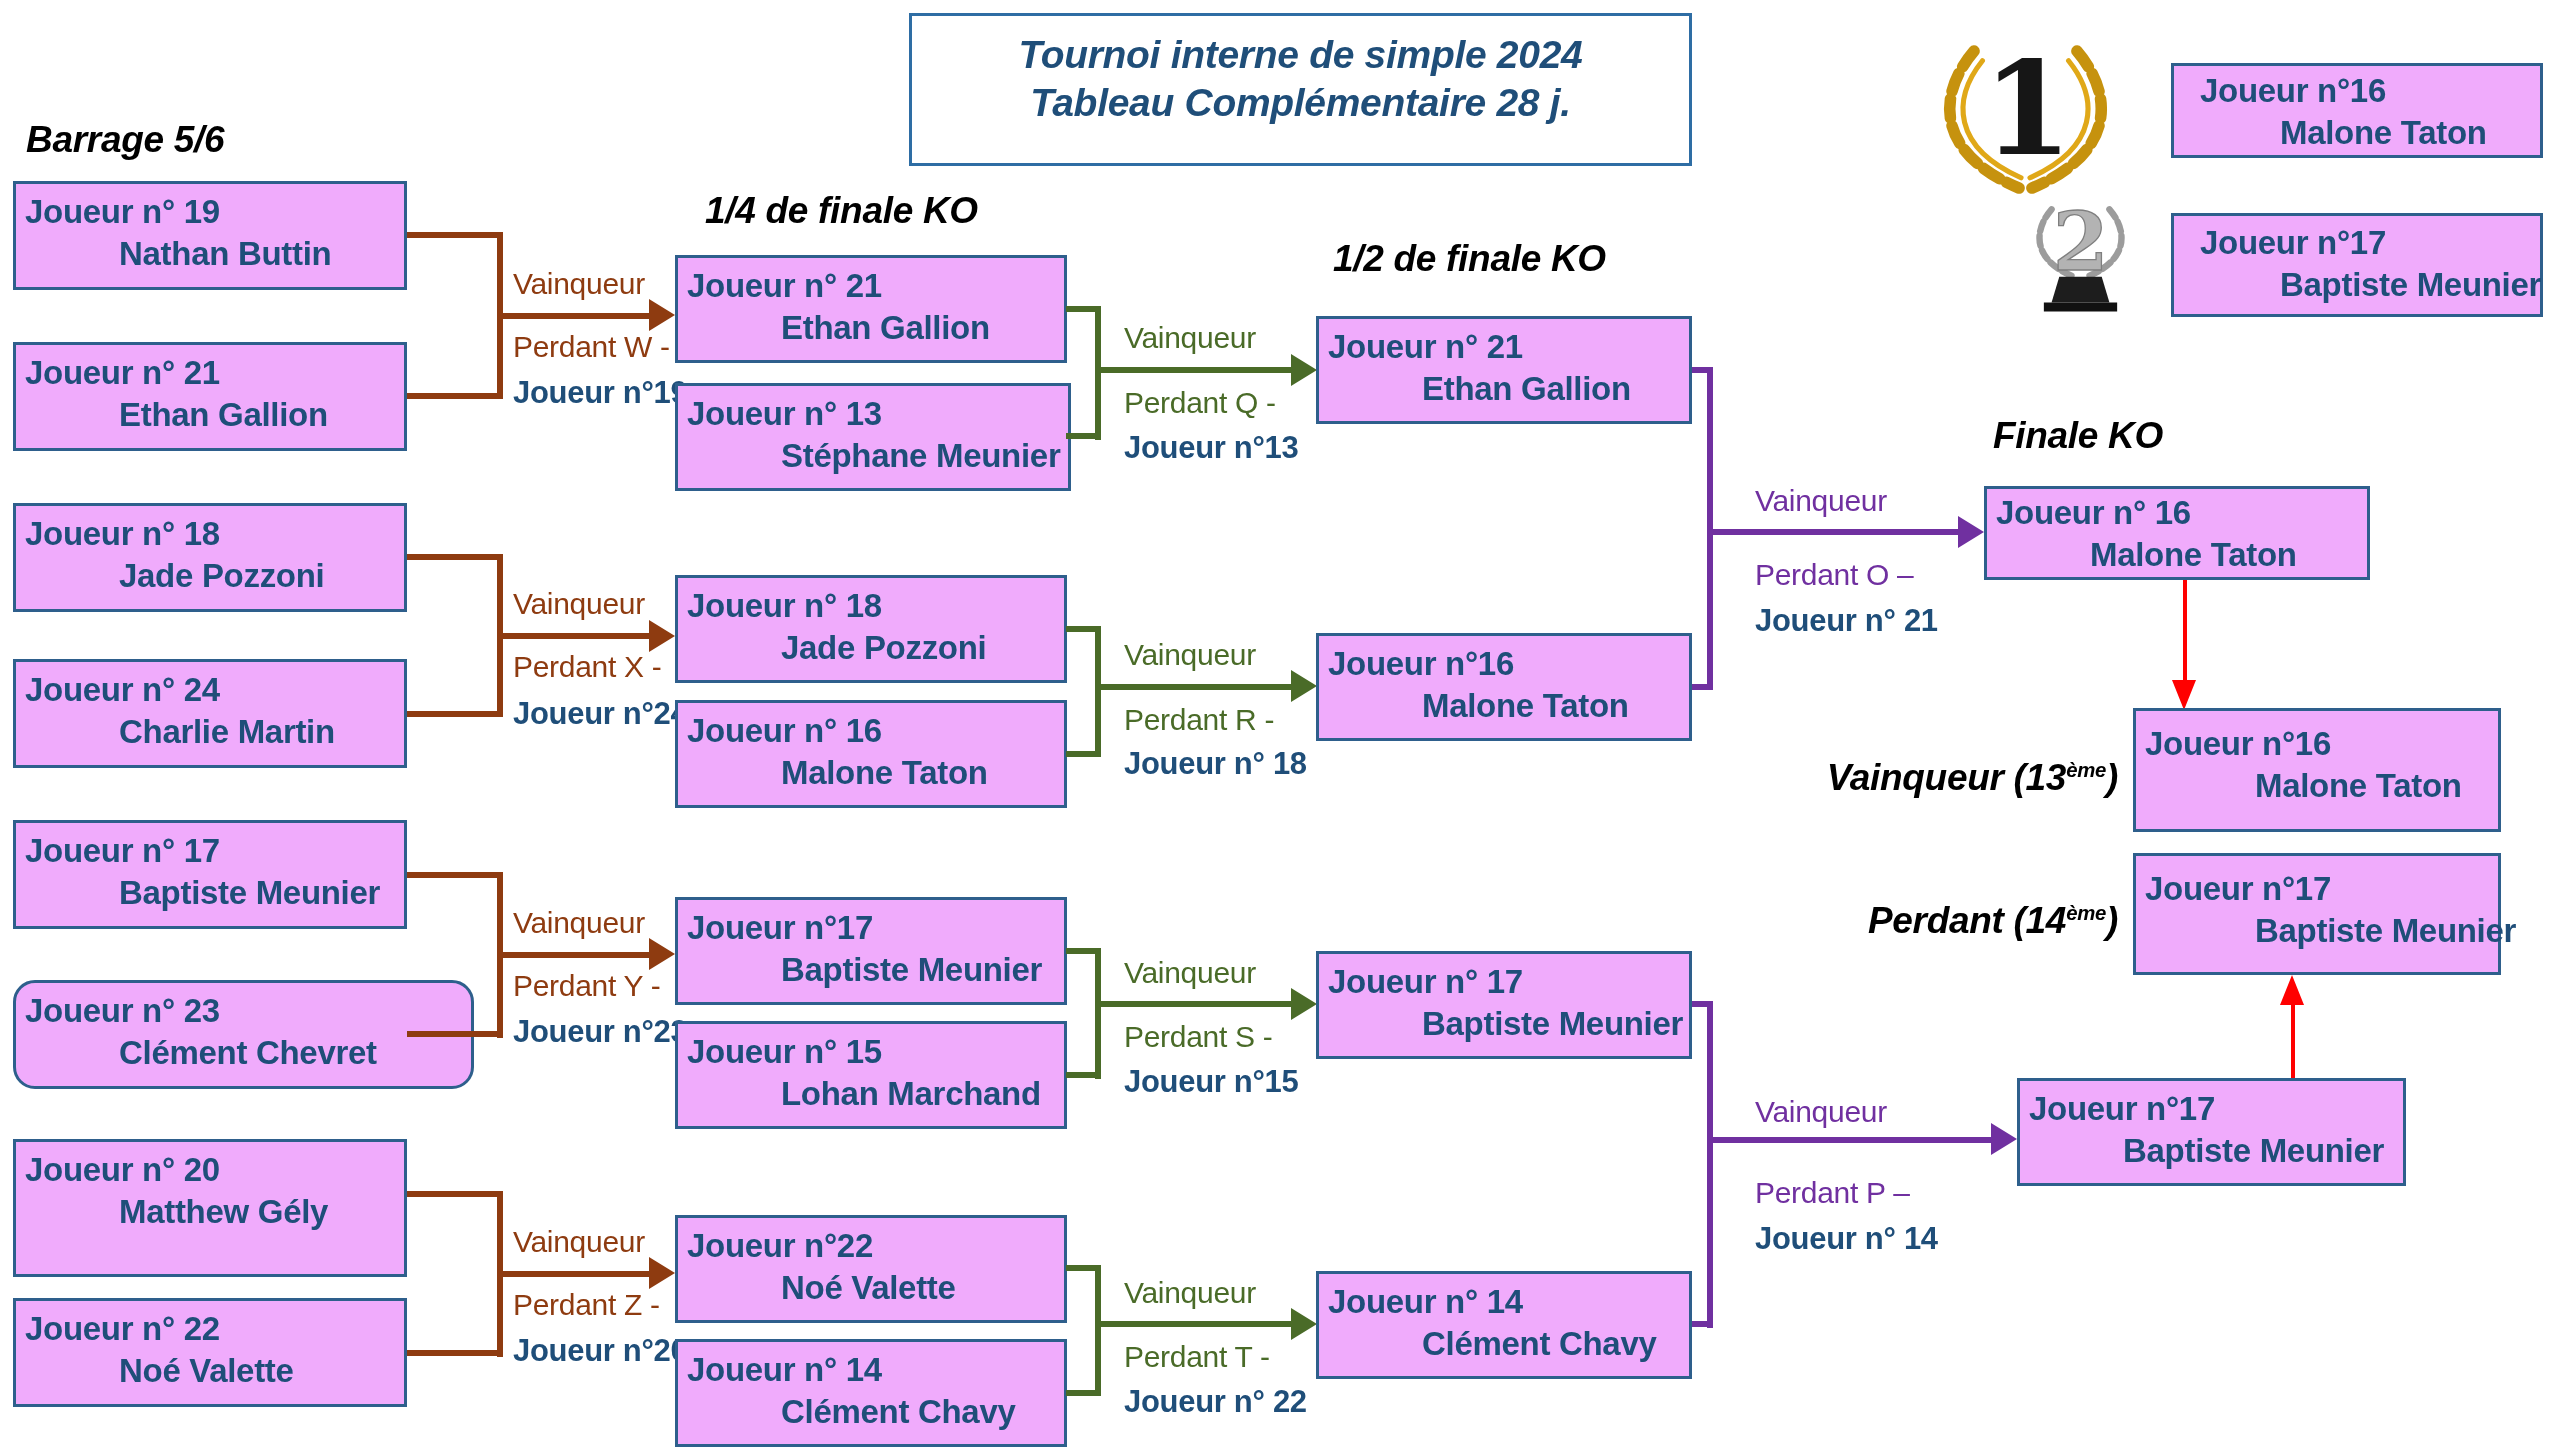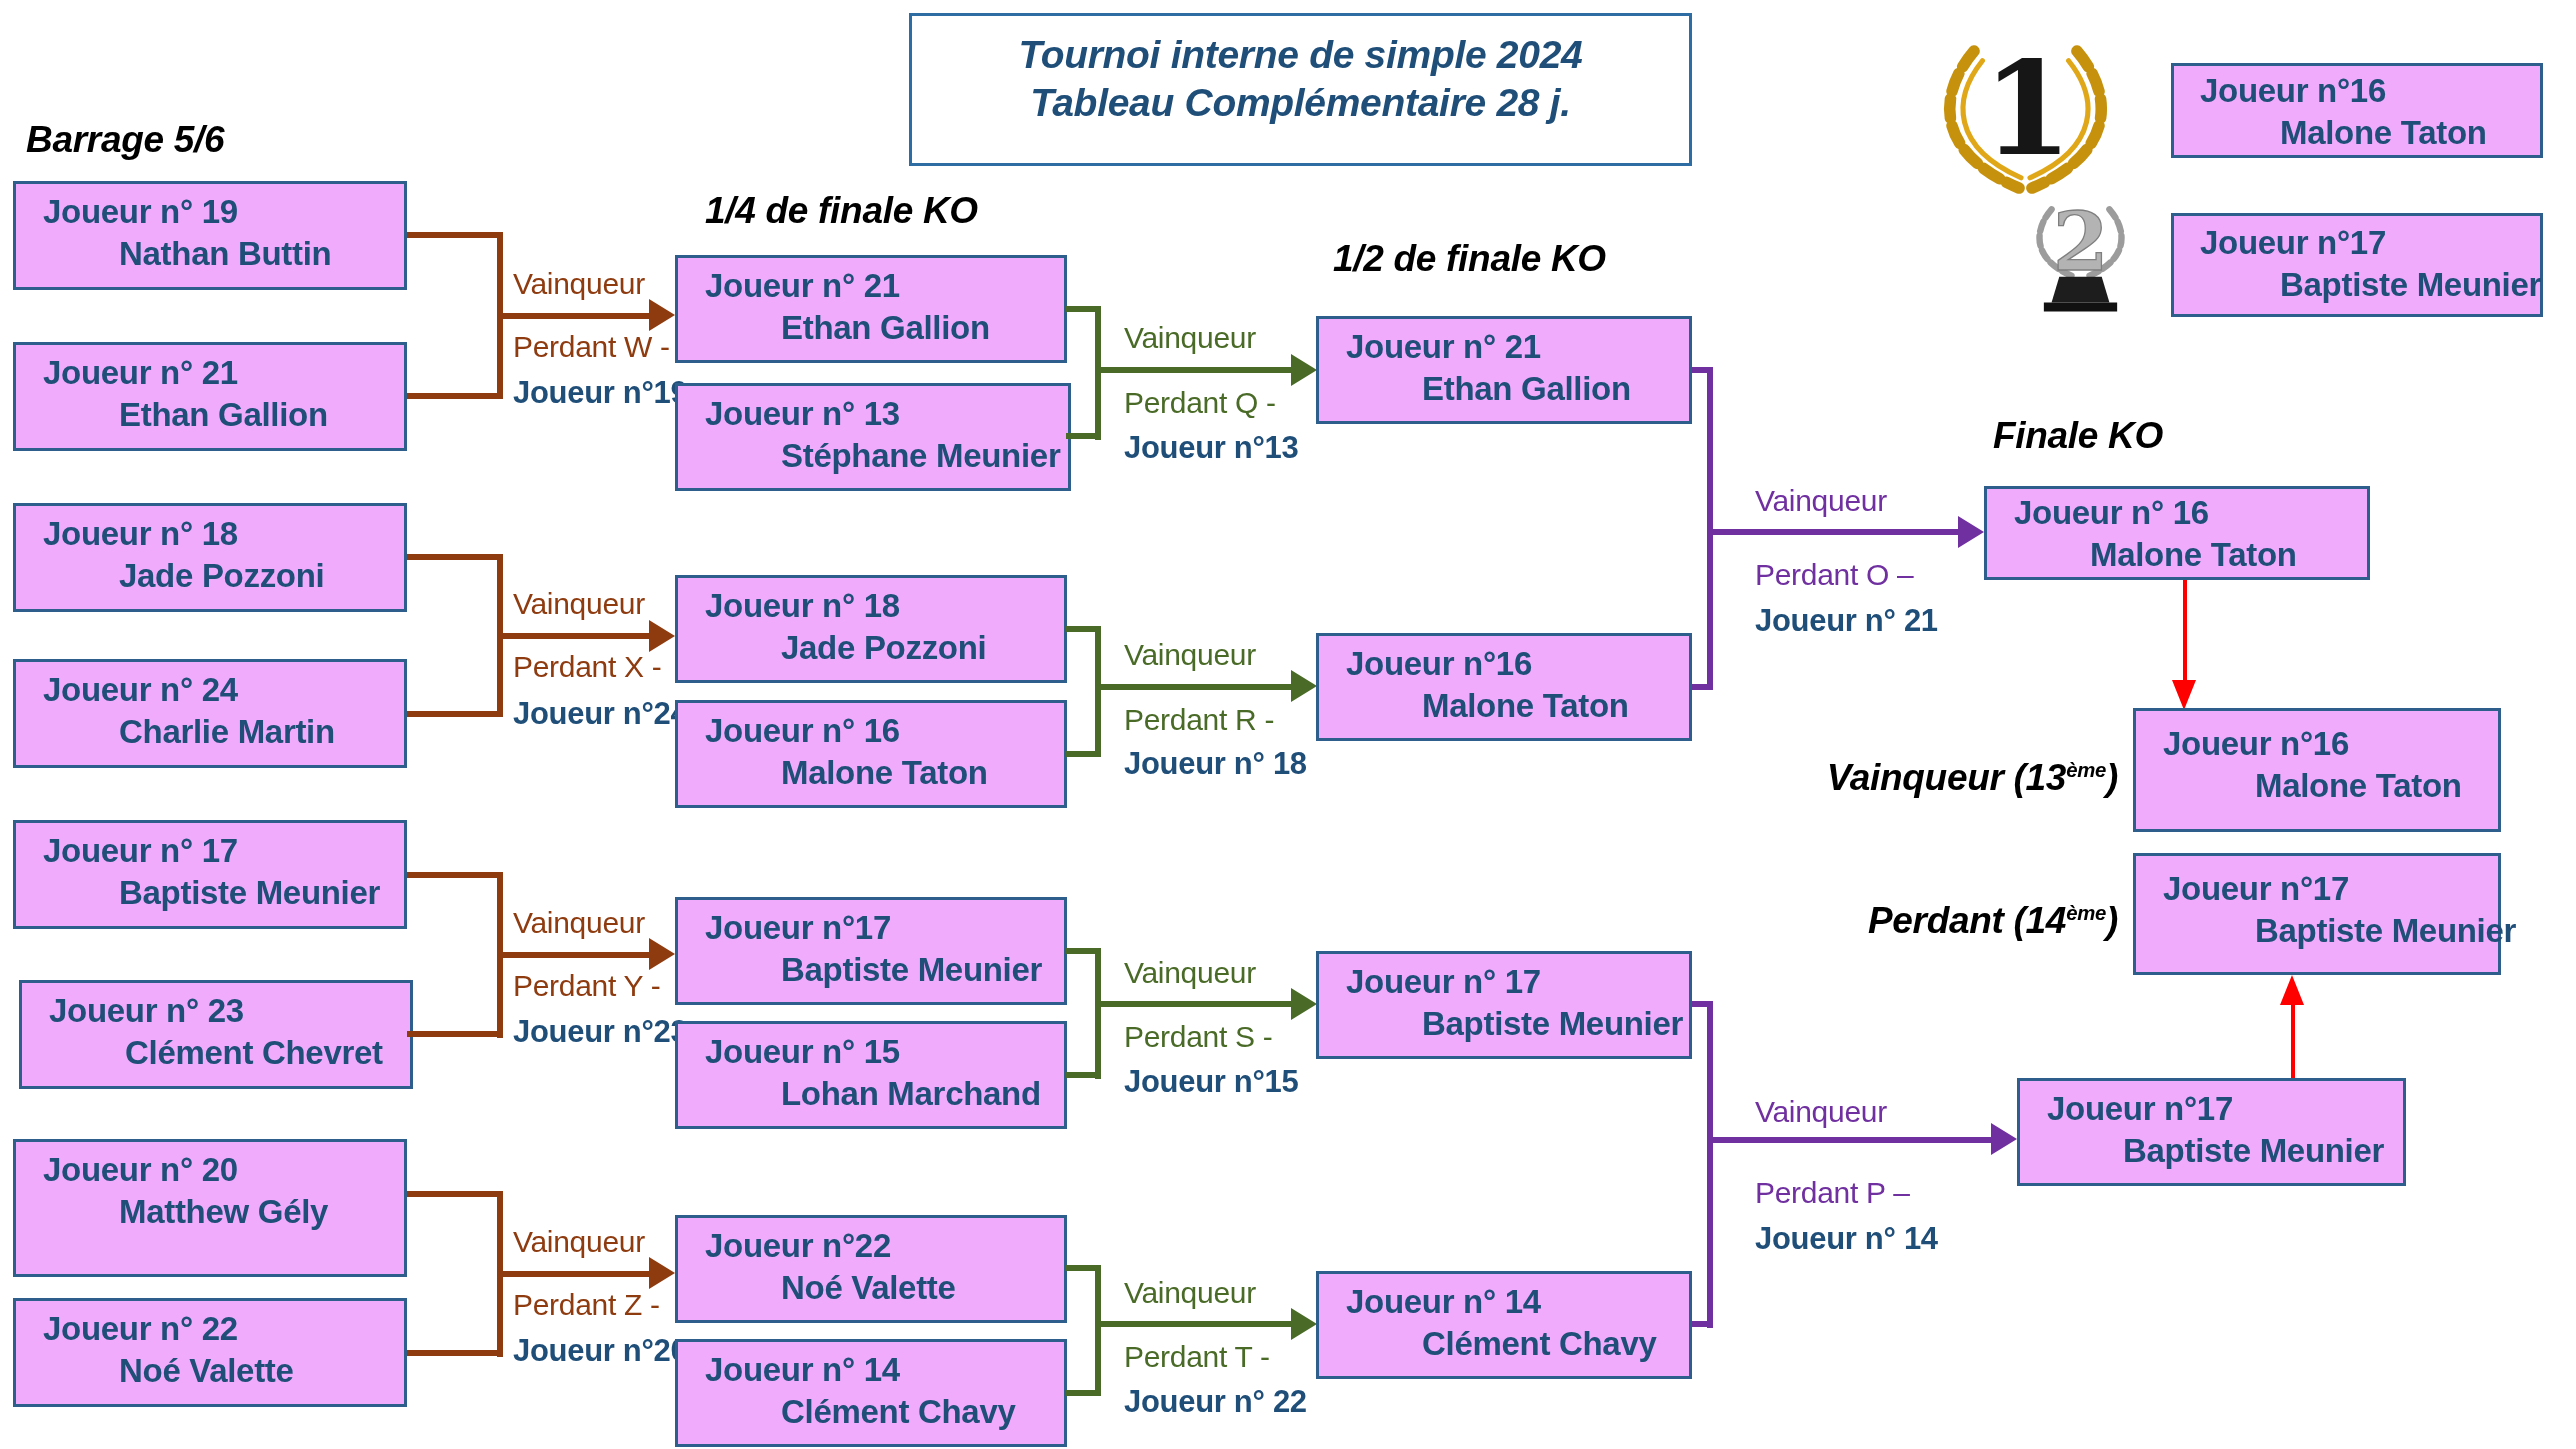--- a/index.html
+++ b/index.html
@@ -1,20 +1,20 @@
 <!DOCTYPE html>
 <html style="font-size:10.3px"><head>
 <meta charset="utf-8">
 <style>
   html,body{margin:0;padding:0;background:#ffffff;}
   .canvas{position:relative;width:2576px;height:1449px;background:#ffffff;overflow:hidden;
           font-family:"Liberation Sans",sans-serif;letter-spacing:-0.3px;}
   
   .pbox{position:absolute;background:#f0abfc;border:3.9px solid #2E5F8C;box-sizing:border-box;color:#1F4E79;}
-  .pbox .l1{font-size:33px;font-weight:bold;padding-left:27px;margin-top:9px;white-space:nowrap;}
+  .pbox .l1{font-size:33px;font-weight:bold;padding-left:9px;margin-top:9px;white-space:nowrap;}
   .pbox .l2{font-size:33px;font-weight:bold;padding-left:103px;margin-top:3.9px;white-space:nowrap;}
   .pbox.tight .l1{margin-top:5.2px;}
   
   .hdr{position:absolute;font-size:37px;font-weight:bold;font-style:italic;color:#000;white-space:nowrap;}
   
   .titlebox{position:absolute;left:909px;top:13px;width:783px;height:153px;border:3.2px solid #2E6DA4;
             box-sizing:border-box;text-align:center;color:#1F4E79;background:#fff;}
   .titlebox .t1{font-size:39px;font-weight:bold;font-style:italic;margin-top:16.7px;}
   .titlebox .t2{font-size:39px;font-weight:bold;font-style:italic;margin-top:4px;}
   
@@ -60,21 +60,21 @@
     <div class="l2">Jade Pozzoni</div>
   </div>
   <div class="pbox" style="left:13px;top:659px;width:394px;height:109px;">
     <div class="l1">Joueur n° 24</div>
     <div class="l2">Charlie Martin</div>
   </div>
   <div class="pbox" style="left:13px;top:820px;width:394px;height:109px;">
     <div class="l1">Joueur n° 17</div>
     <div class="l2">Baptiste Meunier</div>
   </div>
-  <div class="pbox" style="left:19px;top:980px;width:394px;height:109px;">
+  <div class="pbox" style="left:13px;top:980px;width:461px;height:109px;border-radius:22px;">
     <div class="l1">Joueur n° 23</div>
     <div class="l2">Clément Chevret</div>
   </div>
   <div class="pbox" style="left:13px;top:1139px;width:394px;height:138px;">
     <div class="l1">Joueur n° 20</div>
     <div class="l2">Matthew Gély</div>
   </div>
   <div class="pbox" style="left:13px;top:1298px;width:394px;height:109px;">
     <div class="l1">Joueur n° 22</div>
     <div class="l2">Noé Valette</div>

